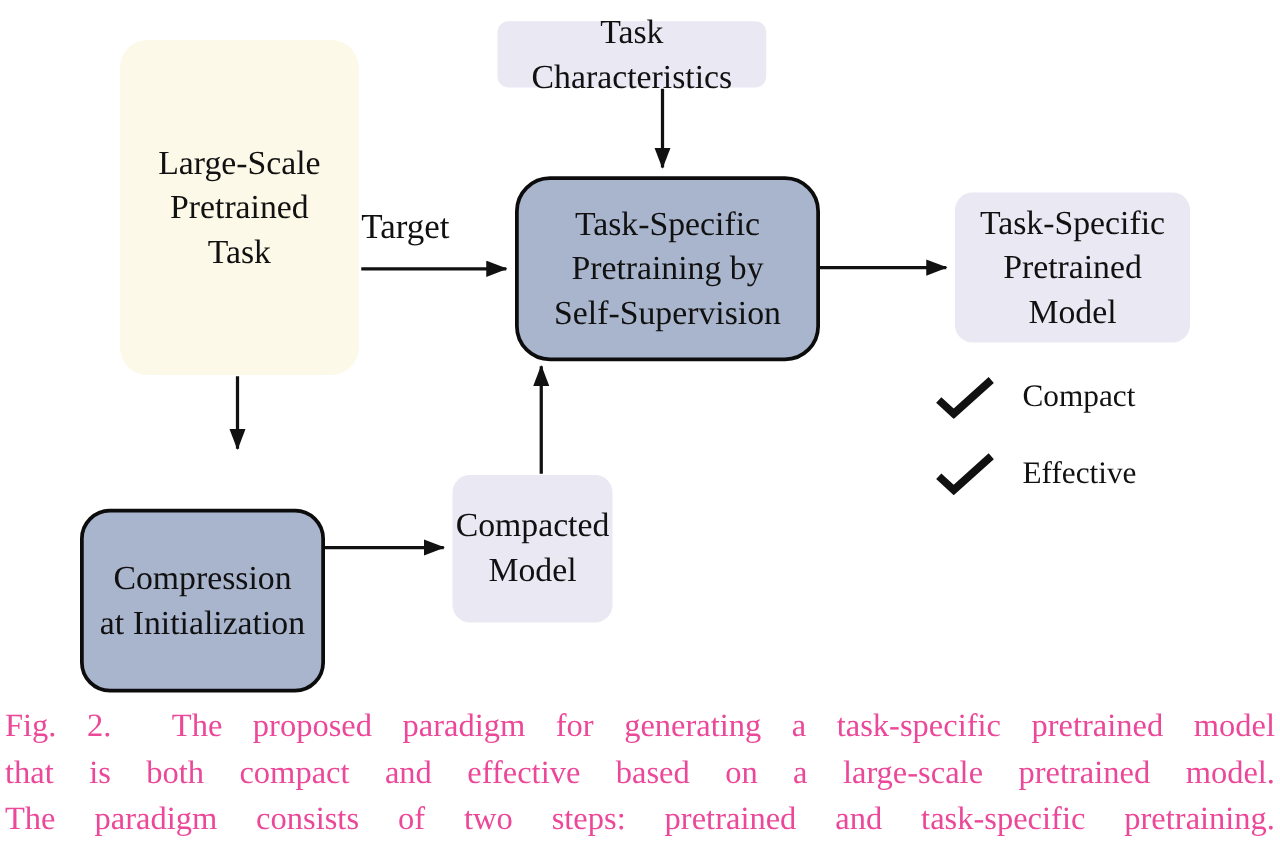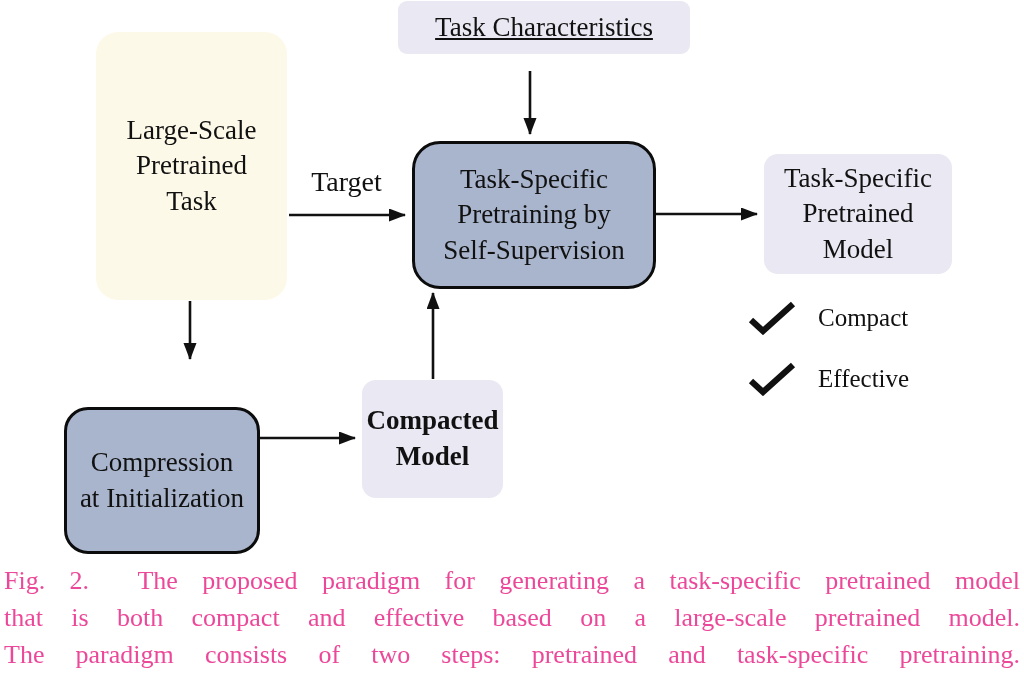--- a/index.html
+++ b/index.html
@@ -21,30 +21,30 @@
     white-space: pre-line;
     font-size: 27px;
     line-height: 1.32;
     color: #111;
   }
   .cream    { background: var(--cream); border-radius: 22px; }
   .lavender { background: var(--lavender); border-radius: 12px; }
   .blue     { background: var(--blue); border: 3px solid #0c0c0c; border-radius: 28px; }
 
   #node-large-scale   { left: 96px;  top: 32px;  width: 191px; height: 268px; }
-  #node-task-char     { left: 398px; top: 1px;  width: 292px; height: 53px;  border-radius: 9px; text-decoration: underline; }
+  #node-task-char     { left: 398px; top: 17px;  width: 215px; height: 53px;  border-radius: 9px; }
   #node-pretraining   { left: 412px; top: 141px; width: 238px; height: 142px; }
   #node-task-model    { left: 764px; top: 154px; width: 188px; height: 120px; border-radius: 14px; }
   #node-compression   { left: 64px;  top: 366px; width: 190px; height: 141px; border-radius: 24px; margin-top: 41px; }
-  #node-compacted     { left: 362px; top: 380px; width: 141px; height: 118px; border-radius: 14px; font-weight: bold; }
+  #node-compacted     { left: 362px; top: 380px; width: 128px; height: 118px; border-radius: 14px; }
 
   #edge-label-target {
     position: absolute;
     left: 289px; top: 166px; width: 115px;
-    text-align: center;
+    text-align: left;
     font-size: 28px;
     color: #111;
   }
   #arrow-layer { position: absolute; left: 0; top: 0; }
   #arrow-layer line { stroke: var(--ink); stroke-width: 2.6px; }
   #arrow-layer path { fill: var(--ink); }
 
   .check-row {
     position: absolute;
     left: 748px;

